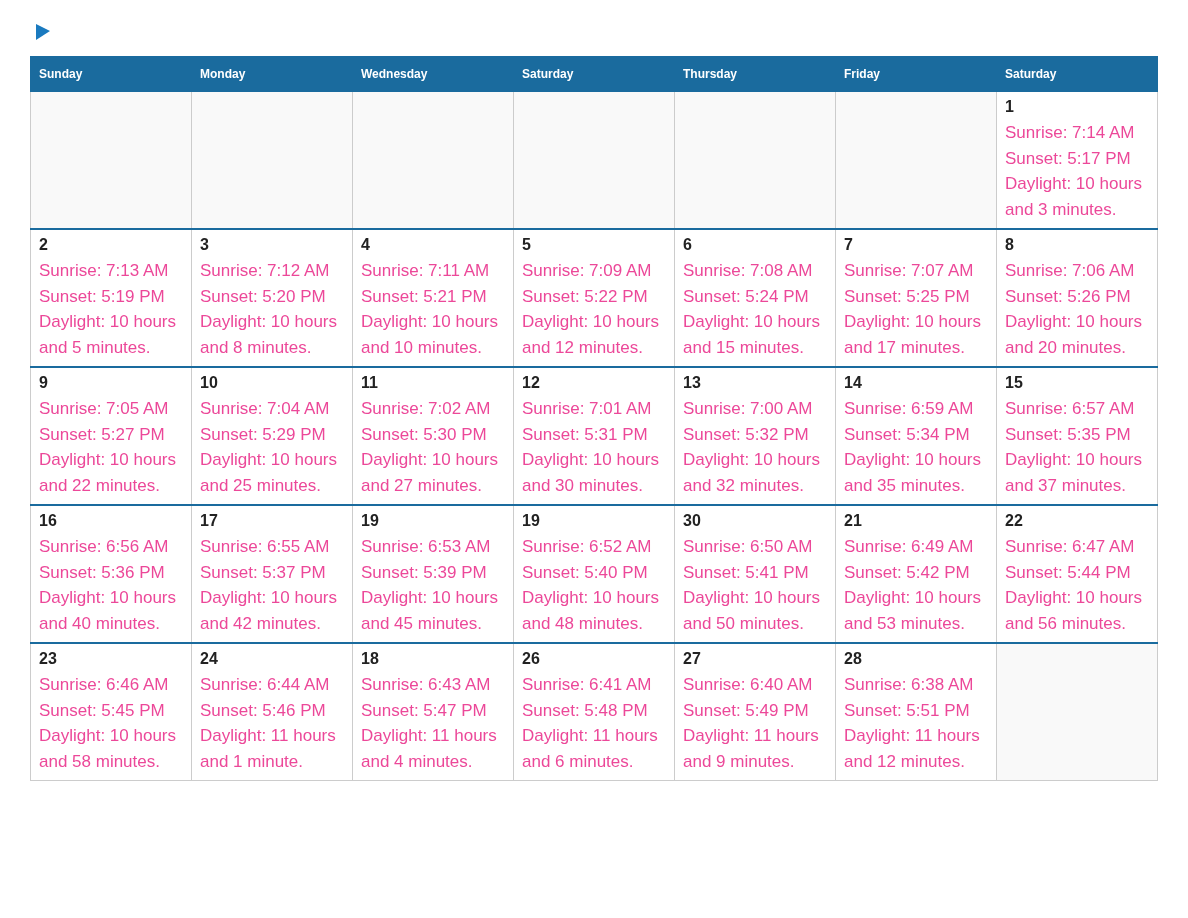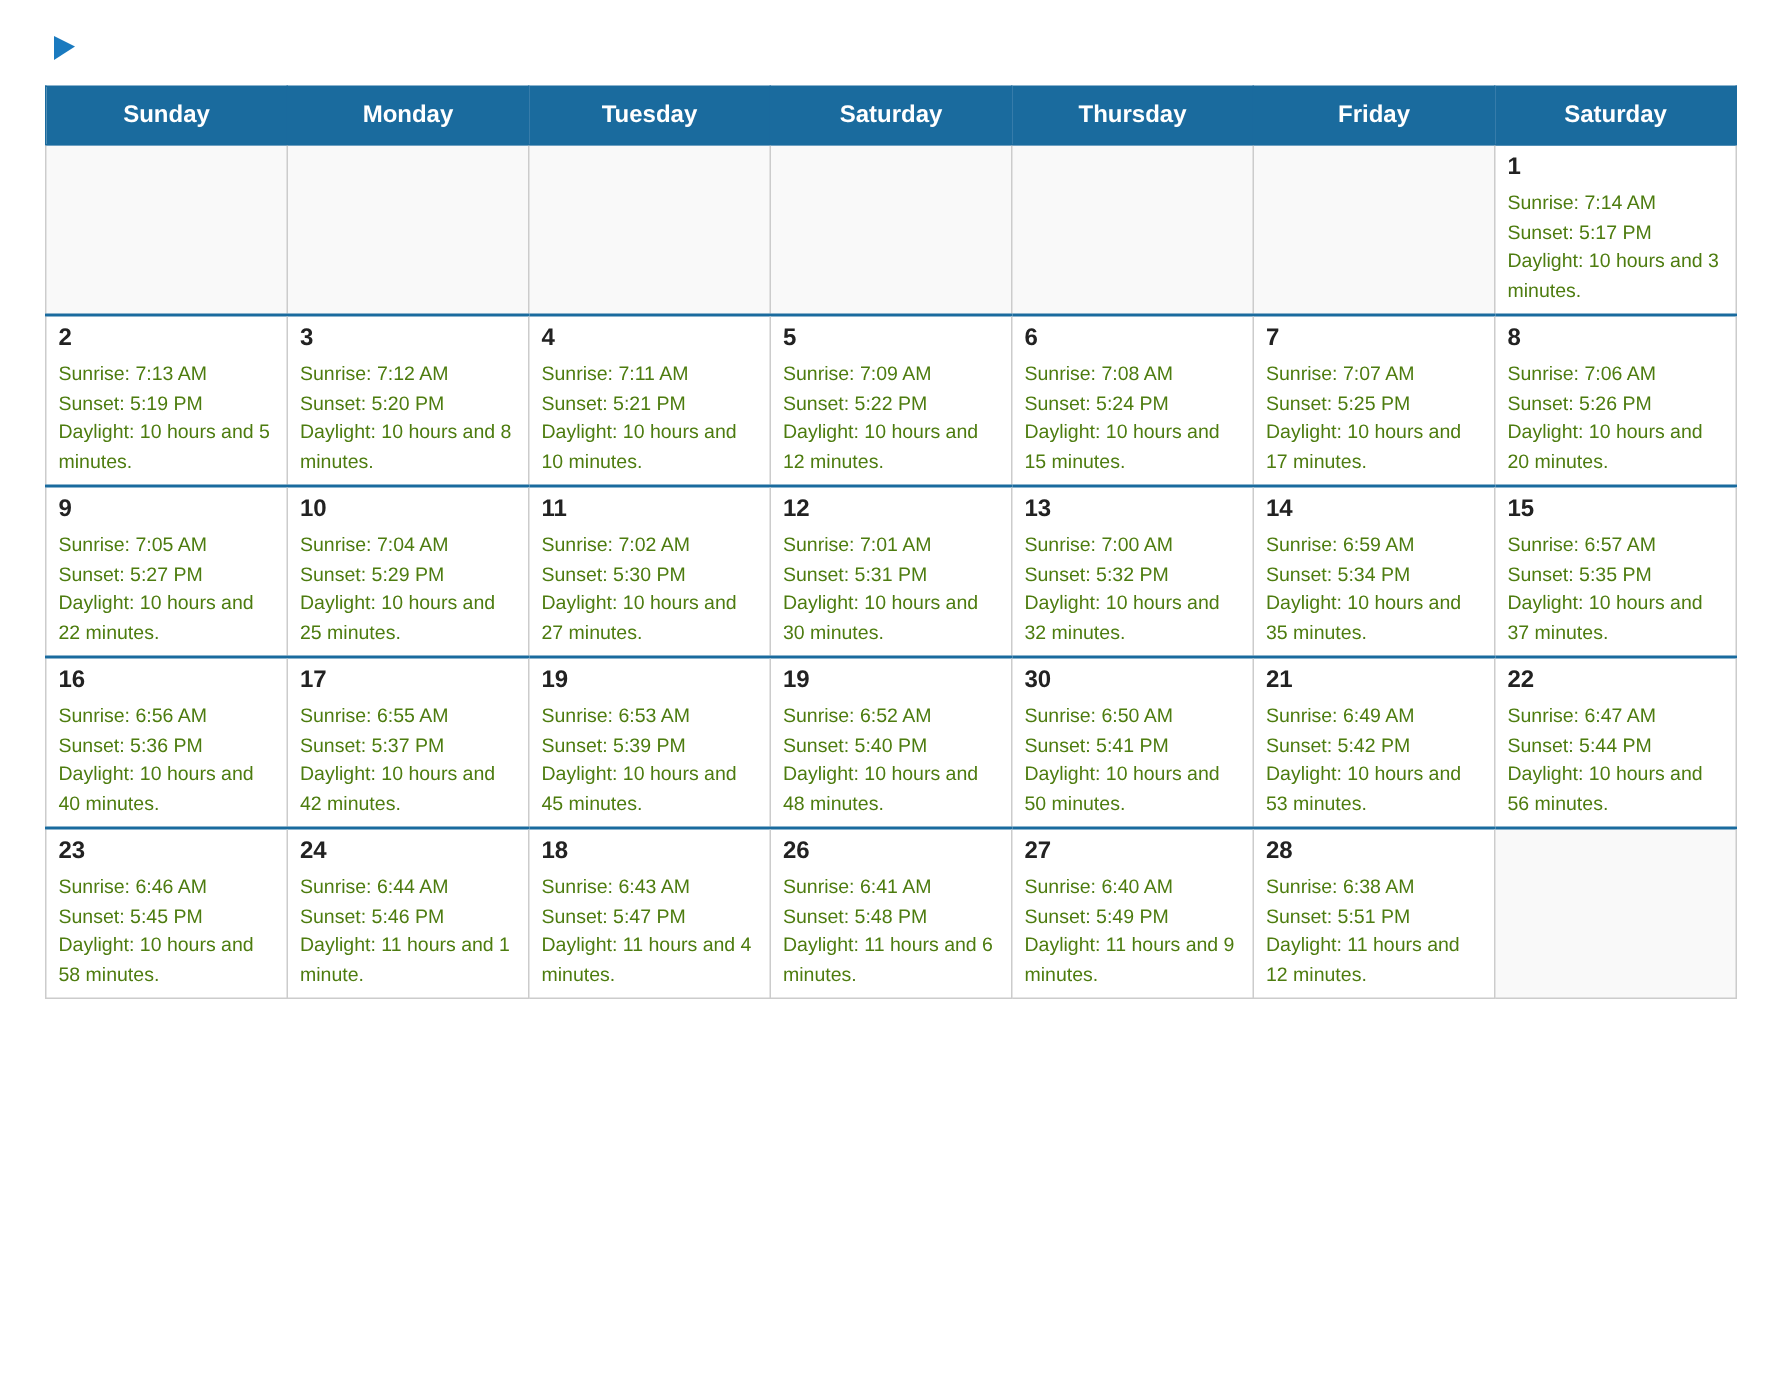--- a/index.html
+++ b/index.html
@@ -52,45 +52,45 @@
       margin-top: 4px;
     }
     .calendar {
       width: 100%;
       border-collapse: collapse;
       margin-top: 10px;
     }
     .calendar th {
       background-color: #1a6b9e;
       color: #fff;
-      font-size: 16px;
+      font-size: 12px;
       font-weight: bold;
       padding: 10px 8px;
-      text-align: center;
+      text-align: left;
       border: 1px solid #1a6b9e;
     }
     .calendar td {
       border: 1px solid #ccc;
       vertical-align: top;
       padding: 6px 8px;
       width: 14.28%;
       min-height: 110px;
       font-size: 13px;
       color: #333;
     }
     .day-number {
       font-size: 16px;
       font-weight: bold;
       color: #222;
       display: block;
       margin-bottom: 4px;
     }
     .day-info {
-      font-size: 13px;
-      color: #4d7c0f;
+      font-size: 17px;
+      color: #ec4899;
       line-height: 1.5;
     }
     .empty-cell {
       background: #f9f9f9;
     }
     .row-border td {
       border-top: 2px solid #1a6b9e;
     }
   </style>
 </head>
@@ -115,21 +115,21 @@
     <div class="month-title"></div>
     <div class="location-title"></div>
   </div>
 </div>
 
 <table class="calendar">
   <thead>
     <tr>
       <th>Sunday</th>
       <th>Monday</th>
-      <th>Tuesday</th>
+      <th>Wednesday</th>
       <th>Saturday</th>
       <th>Thursday</th>
       <th>Friday</th>
       <th>Saturday</th>
     </tr>
   </thead>
   <tbody id="calendar-body">
   <tr>
         <td class="empty-cell"></td>
         <td class="empty-cell"></td>

